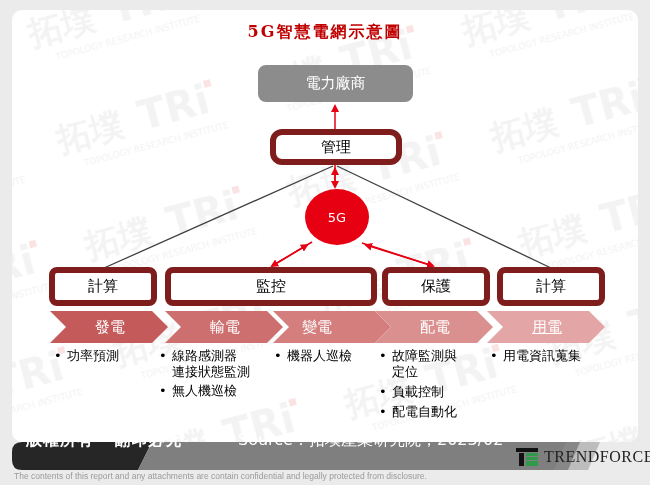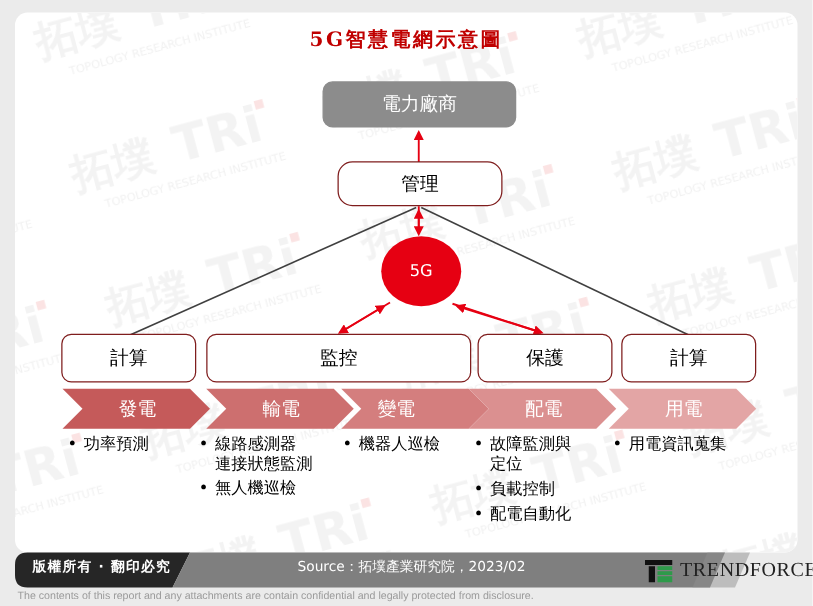--- a/index.html
+++ b/index.html
@@ -14,21 +14,21 @@
   .watermark {
     position:absolute; left:0; top:0; width:626px; height:432px; pointer-events:none;
   }
   .title {
     position:absolute; left:0; width:650px; top:22px; text-align:center;
     font-family:"DejaVu Serif", serif; font-weight:bold; font-size:16px; color:#c00000;
     letter-spacing:2px;
   }
   .svg-layer { position:absolute; left:0; top:0; }
   .box {
-    position:absolute; box-sizing:border-box; border:1px solid #7f1d1d; border-radius:8px;
+    position:absolute; box-sizing:border-box; border:6px solid #7f1d1d; border-radius:8px;
     background:#ffffff; display:flex; align-items:center; justify-content:center;
     font-size:15px; color:#000;
   }
   .box.gray { background:#8c8c8c; border-color:#8c8c8c; color:#fff; }
   .circle {
     position:absolute; left:305px; top:189px; width:64px; height:56px; border-radius:50%;
     background:#e60012; color:#fff; display:flex; align-items:center; justify-content:center;
     font-size:13px;
   }
   .chev-label {
@@ -36,21 +36,21 @@
     color:#fff; font-size:15px;text-align:right;
   }
   .bullets {
     position:absolute; top:348px; font-size:13px; color:#000; line-height:16px;
   }
   .bullets .item { position:relative; padding-left:14px; }
   .bullets .item::before {
     content:"•"; position:absolute; left:1px; top:0;
   }
   .footer-text {
-    position:absolute; top:446px; color:#fff; font-size:11px;
+    position:absolute; top:430px; color:#fff; font-size:16px;
   }
   .disclaimer {
     position:absolute; left:14px; top:471px; font-size:8.5px; color:#9a9a9a;
     font-family:"Liberation Sans", sans-serif;
   }
   .tf-logo {
     position:absolute; left:516px; top:448px; display:flex; align-items:center; gap:6px;
   }
   .tf-text {
     font-family:"Liberation Serif", serif; font-size:16px; color:#222; letter-spacing:0.5px;
@@ -114,21 +114,21 @@
 
 <div class="box" style="left:49px;top:267px;width:108px;height:39px;">計算</div>
 <div class="box" style="left:165px;top:267px;width:212px;height:39px;">監控</div>
 <div class="box" style="left:382px;top:267px;width:108px;height:39px;">保護</div>
 <div class="box" style="left:497px;top:267px;width:108px;height:39px;">計算</div>
 
 <div class="chev-label" style="left:60px;width:100px;">發電</div>
 <div class="chev-label" style="left:175px;width:100px;">輸電</div>
 <div class="chev-label" style="left:267px;width:100px;">變電</div>
 <div class="chev-label" style="left:385px;width:100px;">配電</div>
-<div class="chev-label" style="left:497px;width:100px;">用電</div>
+<div class="chev-label" style="left:497px;width:100px;text-decoration:underline;">用電</div>
 
 <div class="bullets" style="left:53px;">
   <div class="item"><span>功率預測</span></div>
 </div>
 <div class="bullets" style="left:158px;">
   <div class="item">
     <div>線路感測器</div>
     <div>連接狀態監測</div>
   </div>
   <div class="item" style="margin-top:3px;"><span>無人機巡檢</span></div>

